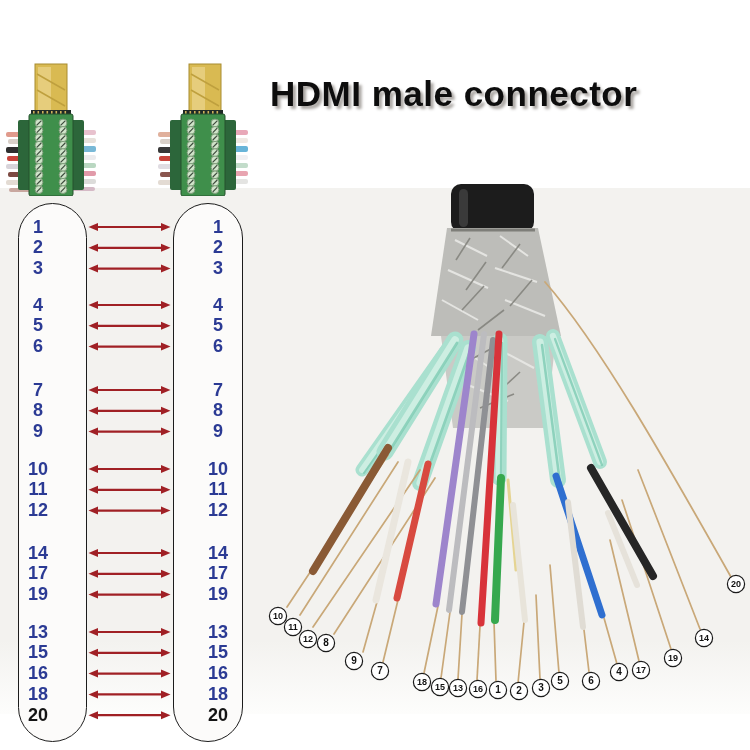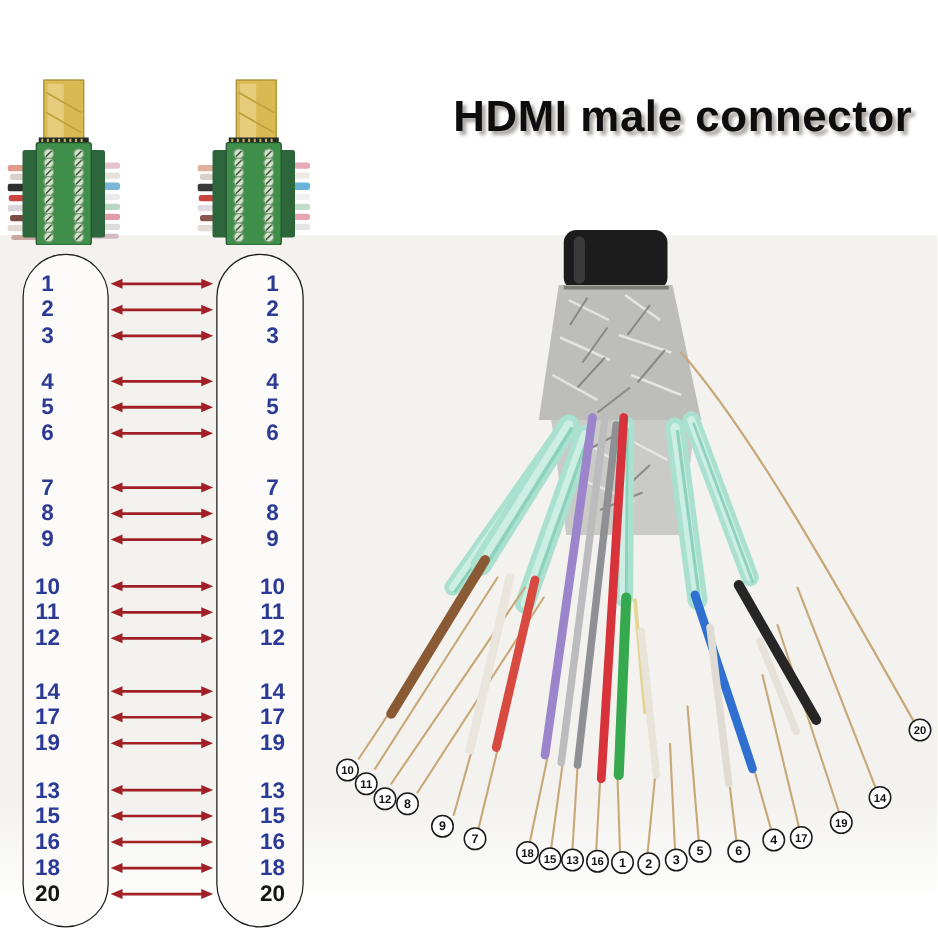--- a/index.html
+++ b/index.html
@@ -1,20 +1,20 @@
 <!DOCTYPE html>
 <html><head>
 <meta charset="utf-8">
 <style>
   html,body{margin:0;padding:0;background:#ffffff;}
   .stage{position:relative;width:750px;height:750px;background:#ffffff;overflow:hidden;
          font-family:"Liberation Sans",sans-serif;}
   .band{position:absolute;left:0;top:188px;width:750px;height:526px;
         background:linear-gradient(#f3f2ef 0%,#f3f2ef 86%,#fdfdfc 100%);}
-  .title{position:absolute;left:270px;top:74px;width:460px;text-align:right;
+  .title{position:absolute;left:270px;top:74px;width:460px;text-align:left;
          font-size:35px;font-weight:bold;color:#0d0d0d;letter-spacing:.5px;
          text-shadow:3px 3px 3px #a9a5a1;}
   .pill{position:absolute;top:203px;height:539px;background:#fcfbfa;
         border:1.6px solid #1c1c1c;border-radius:36px;box-sizing:border-box;}
   .pill.left{left:18px;width:69px;}
   .pill.right{left:173px;width:70px;}
   .pin-num{position:absolute;width:44px;text-align:center;font-size:18px;
            font-weight:bold;line-height:21px;}
   .photo{position:absolute;top:62px;}
   svg.overlay{position:absolute;left:0;top:0;pointer-events:none;}

